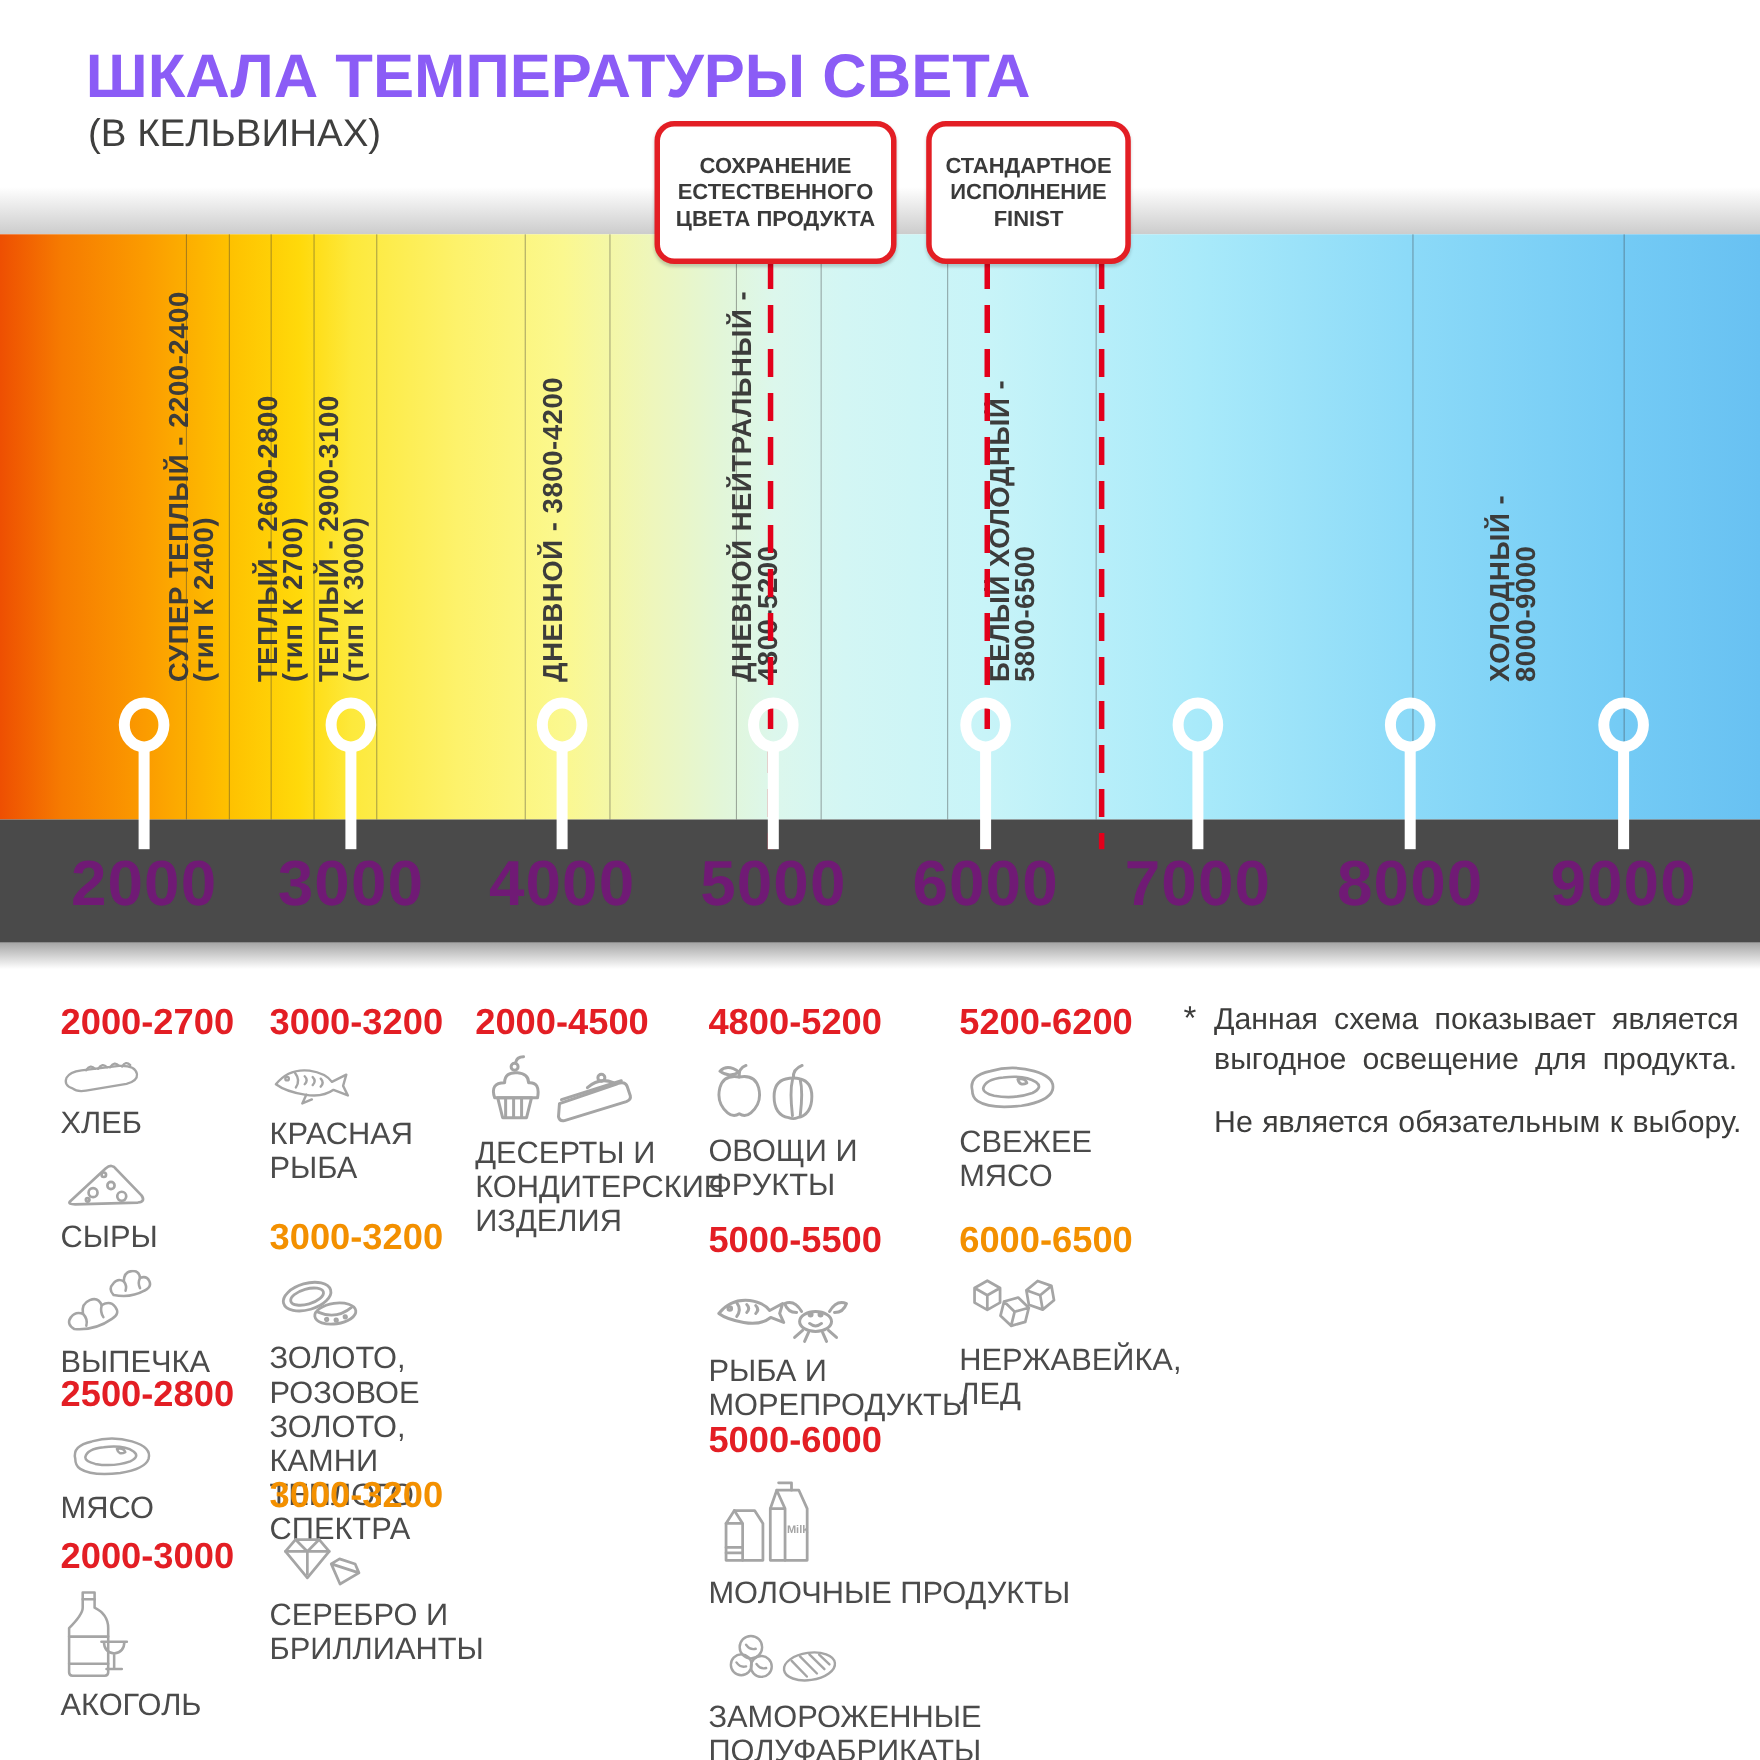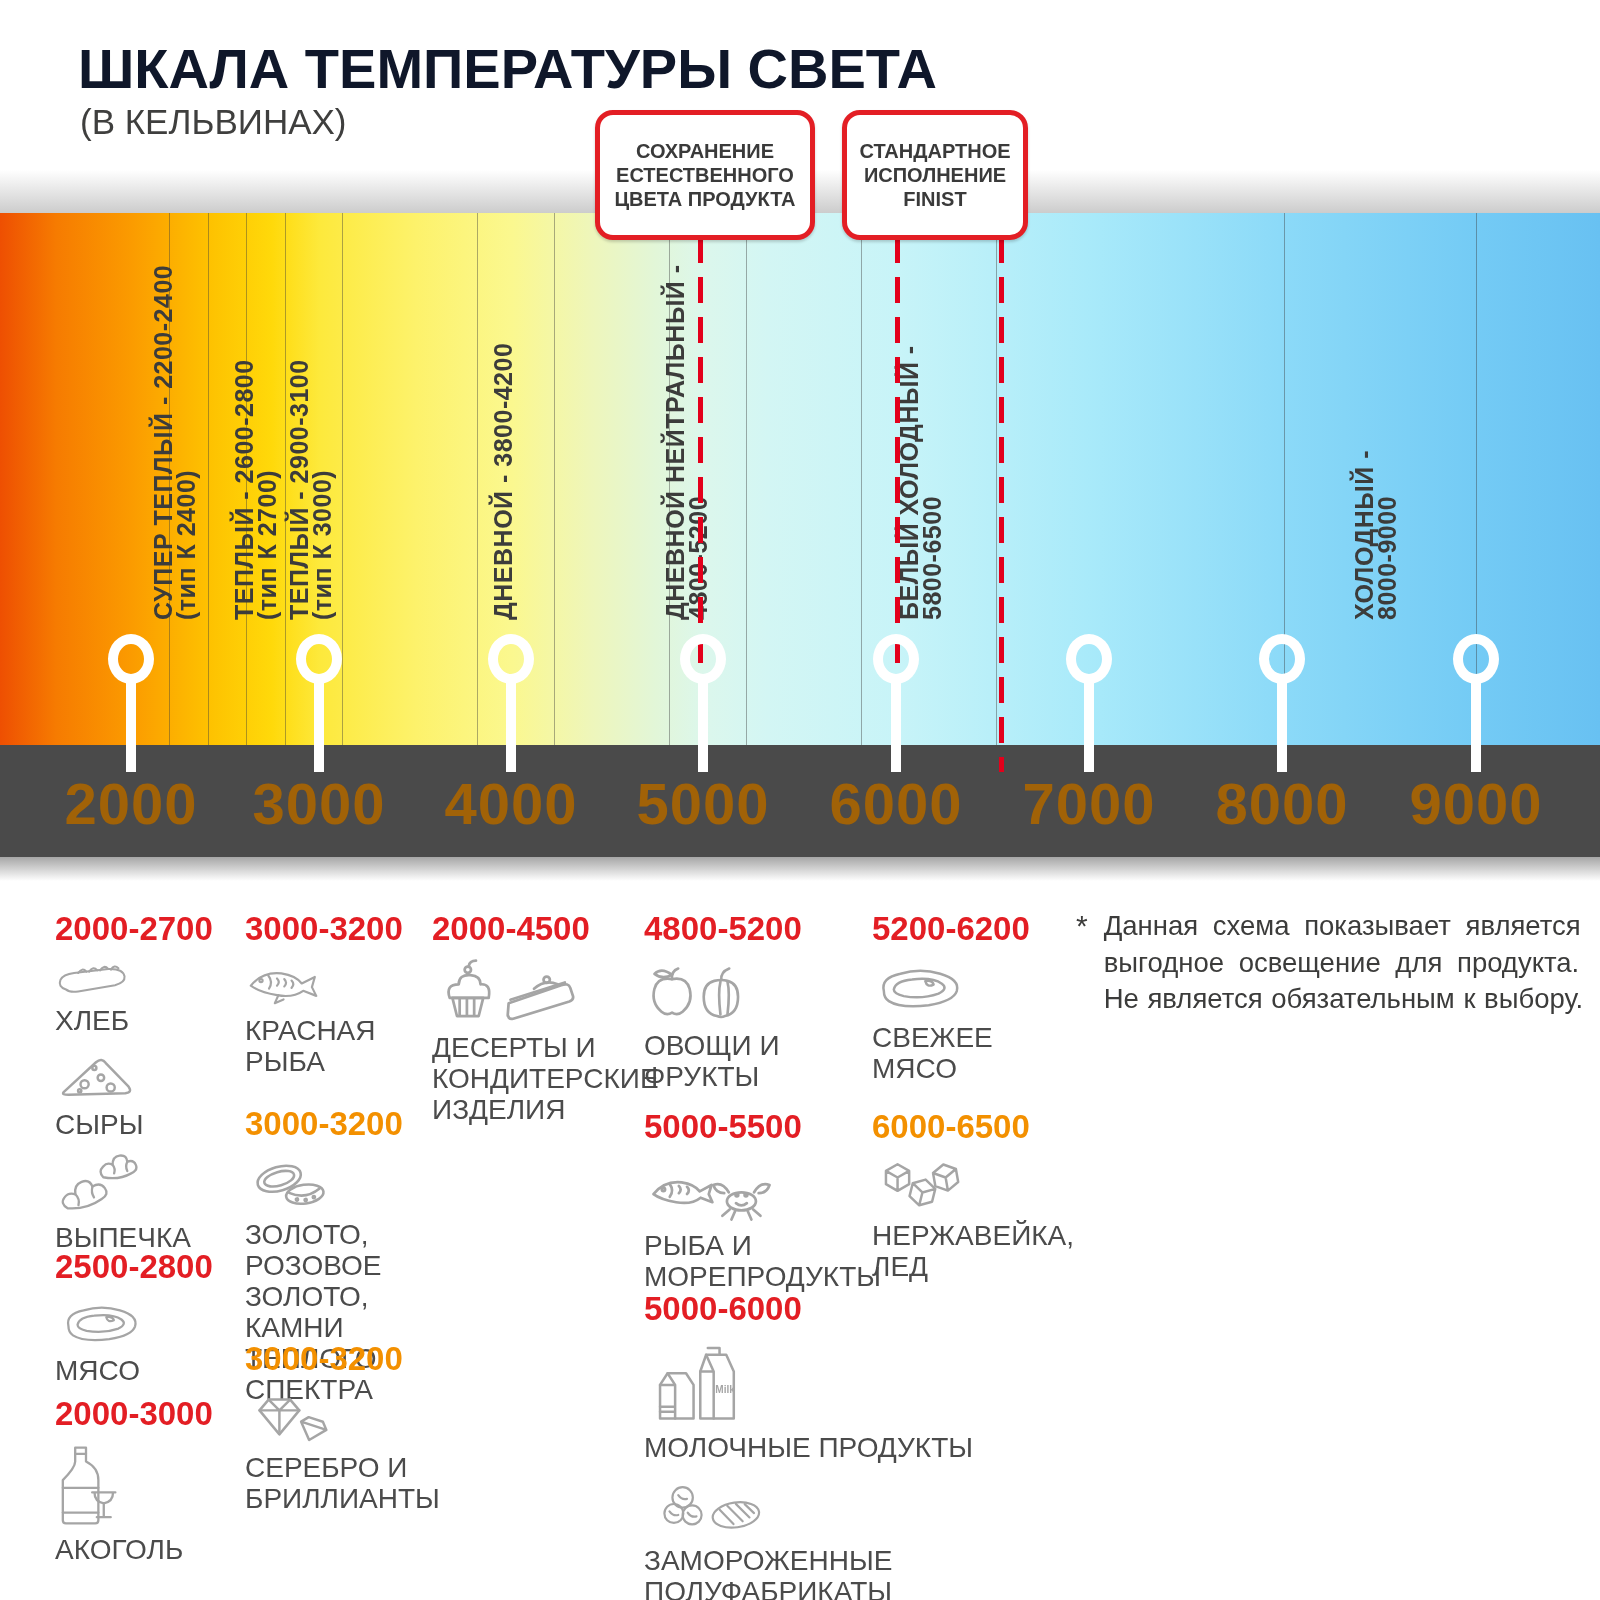--- a/index.html
+++ b/index.html
@@ -1,20 +1,20 @@
 <!DOCTYPE html>
 <html><head>
 <meta charset="utf-8">
 <style>
   html,body{margin:0;padding:0;background:#fff;}
   .page{position:relative;width:1600px;height:1600px;background:#ffffff;overflow:hidden;
         font-family:"Liberation Sans",sans-serif;color:#3c3c3b;}
 
   
-  .title{position:absolute;left:78px;top:36px;font-size:56px;font-weight:bold;color:#0f172a;letter-spacing:0;text-align:center;}
+  .title{position:absolute;left:78px;top:36px;font-size:56px;font-weight:bold;color:#8b5cf6;letter-spacing:0;text-align:center;}
   .subtitle{position:absolute;left:80px;top:102px;font-size:35px;color:#3f3f3e;}
 
   
   .callout{position:absolute;background:#fff;border:5px solid #e31e24;border-radius:18px;
            font-weight:bold;font-size:20px;line-height:24px;color:#3a3a3a;text-align:center;
            white-space:pre-line;z-index:6;padding:24px 10px;box-shadow:0 2px 3px rgba(0,0,0,.18);}
   .callout1{left:595px;top:110px;width:190px;}
   .callout2{left:842px;top:110px;width:156px;}
 
   
@@ -43,38 +43,38 @@
   .lolli{position:absolute;top:634px;width:0;z-index:4;}
   .lring{position:absolute;left:-23px;top:0;width:46px;height:50px;border:10px solid #fff;
          border-radius:50%;box-sizing:border-box;}
   .lstem{position:absolute;left:-5px;top:46px;width:10px;height:92px;background:#fff;}
 
   
   .band{position:absolute;left:0;top:745px;width:1600px;height:112px;background:#4a4a4a;z-index:2;}
   .bandshade{position:absolute;left:0;top:857px;width:1600px;height:24px;
              background:linear-gradient(#a6a6a6,#ffffff);z-index:2;}
   .knum{position:absolute;top:770px;transform:translateX(-50%);font-size:58px;font-weight:bold;
-        color:#a16207;z-index:5;letter-spacing:1px;}
+        color:#701a75;z-index:5;letter-spacing:1px;}
 
   
   .col{position:absolute;top:910px;}
   .grp{position:absolute;left:0;}
   .range{font-size:33px;font-weight:bold;color:#e31e24;margin-bottom:10px;white-space:nowrap;}
   .range.orange{color:#f39000;}
   .item{margin-bottom:14px;}
   .ilabel{font-size:28px;line-height:31px;color:#4b4b4b;white-space:pre-line;margin-top:6px;}
   .icon{stroke:#a5a5a5;fill:none;stroke-width:3;stroke-linecap:round;stroke-linejoin:round;display:block;}
   .icon text{stroke:none;fill:#a5a5a5;font-weight:bold;}
 
   
   .footnote{position:absolute;left:1076px;top:908px;width:500px;display:flex;gap:16px;color:#3c3c3b;z-index:2;}
   .fstar{font-size:30px;line-height:36px;}
   .flines{font-size:27.5px;line-height:36.5px;}
   .fl{word-spacing:7px;white-space:nowrap;}
-  .fl-last{word-spacing:1px;}
+  .fl-last{word-spacing:1px;margin-top:21px;}
 </style>
 </head>
 <body>
 
 <svg width="0" height="0" style="position:absolute">
   <defs>
     <symbol id="i-bread" viewBox="0 0 110 60">
       <path d="M16 46 Q4 42 8 32 Q12 24 28 22 L78 16 Q100 15 102 27 Q103 36 88 40 L34 49 Q22 51 16 46 Z"></path>
       <path d="M34 22 q6 -9 12 -2"></path>
         <path d="M50 20 q6 -9 12 -2"></path>

